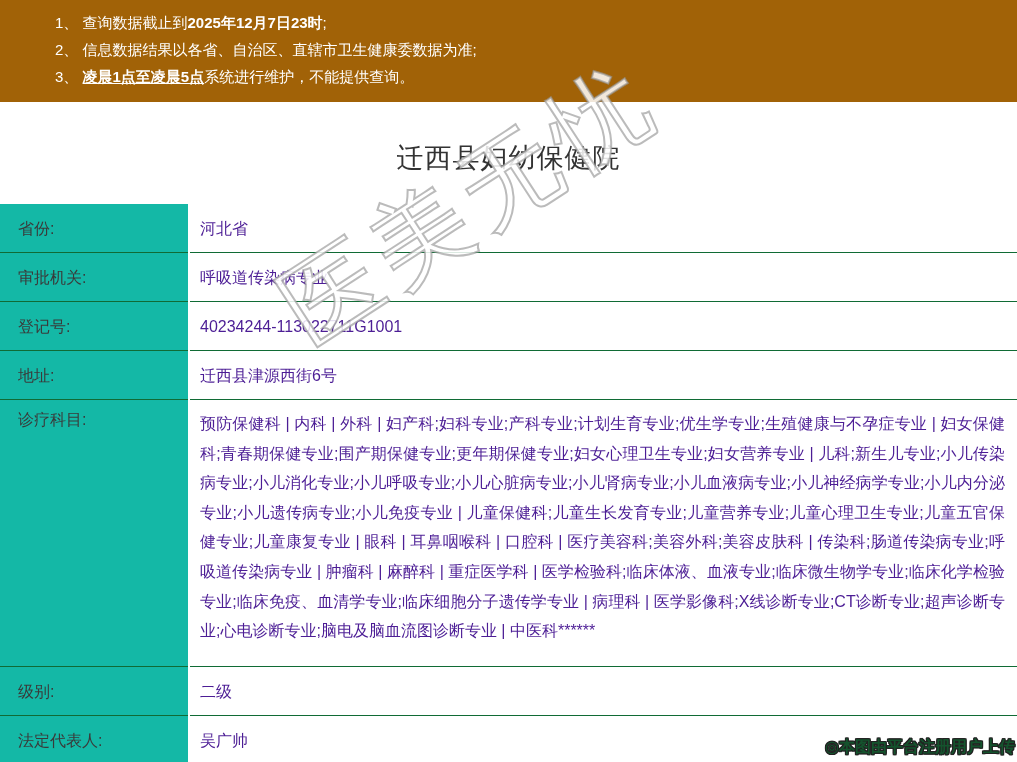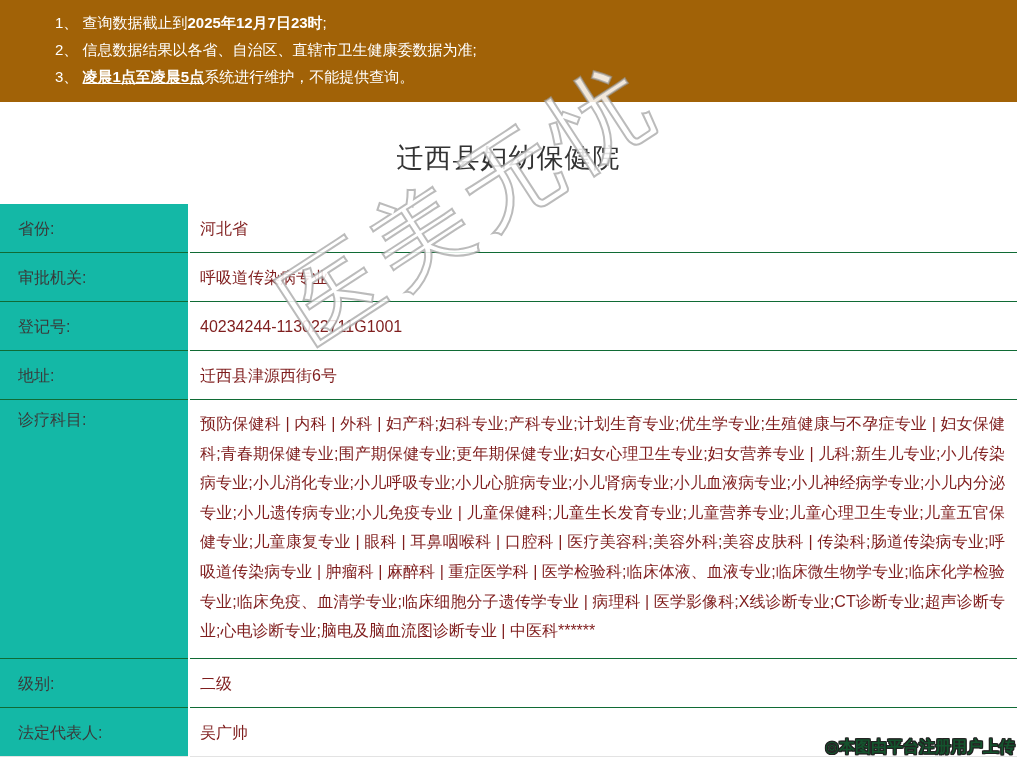--- a/index.html
+++ b/index.html
@@ -51,27 +51,27 @@
     flex: 0 0 188px;
     background: #14b8a6;
     padding-left: 18px;
     margin-right: 2px;
     color: #3a3a3a;
   }
   .tvalue {
     flex: 1 1 auto;
     padding-left: 10px;
     padding-right: 12px;
-    color: #7f1d1d;
+    color: #4c1d95;
   }
   .trow.multiline .tvalue {
     line-height: 29.6px;
     text-align: justify;
     padding-top: 9px;
-    padding-bottom: 12px;
+    padding-bottom: 20px;
   }
   .trow.multiline .tlabel { padding-top: 9px; }
   .trow.last .tcell { border-bottom: 1px solid #e3e3e3; }
 
   
   .wm-diagonal {
     position: absolute;
     left: 328px;
     top: 245px;
     width: 520px;

